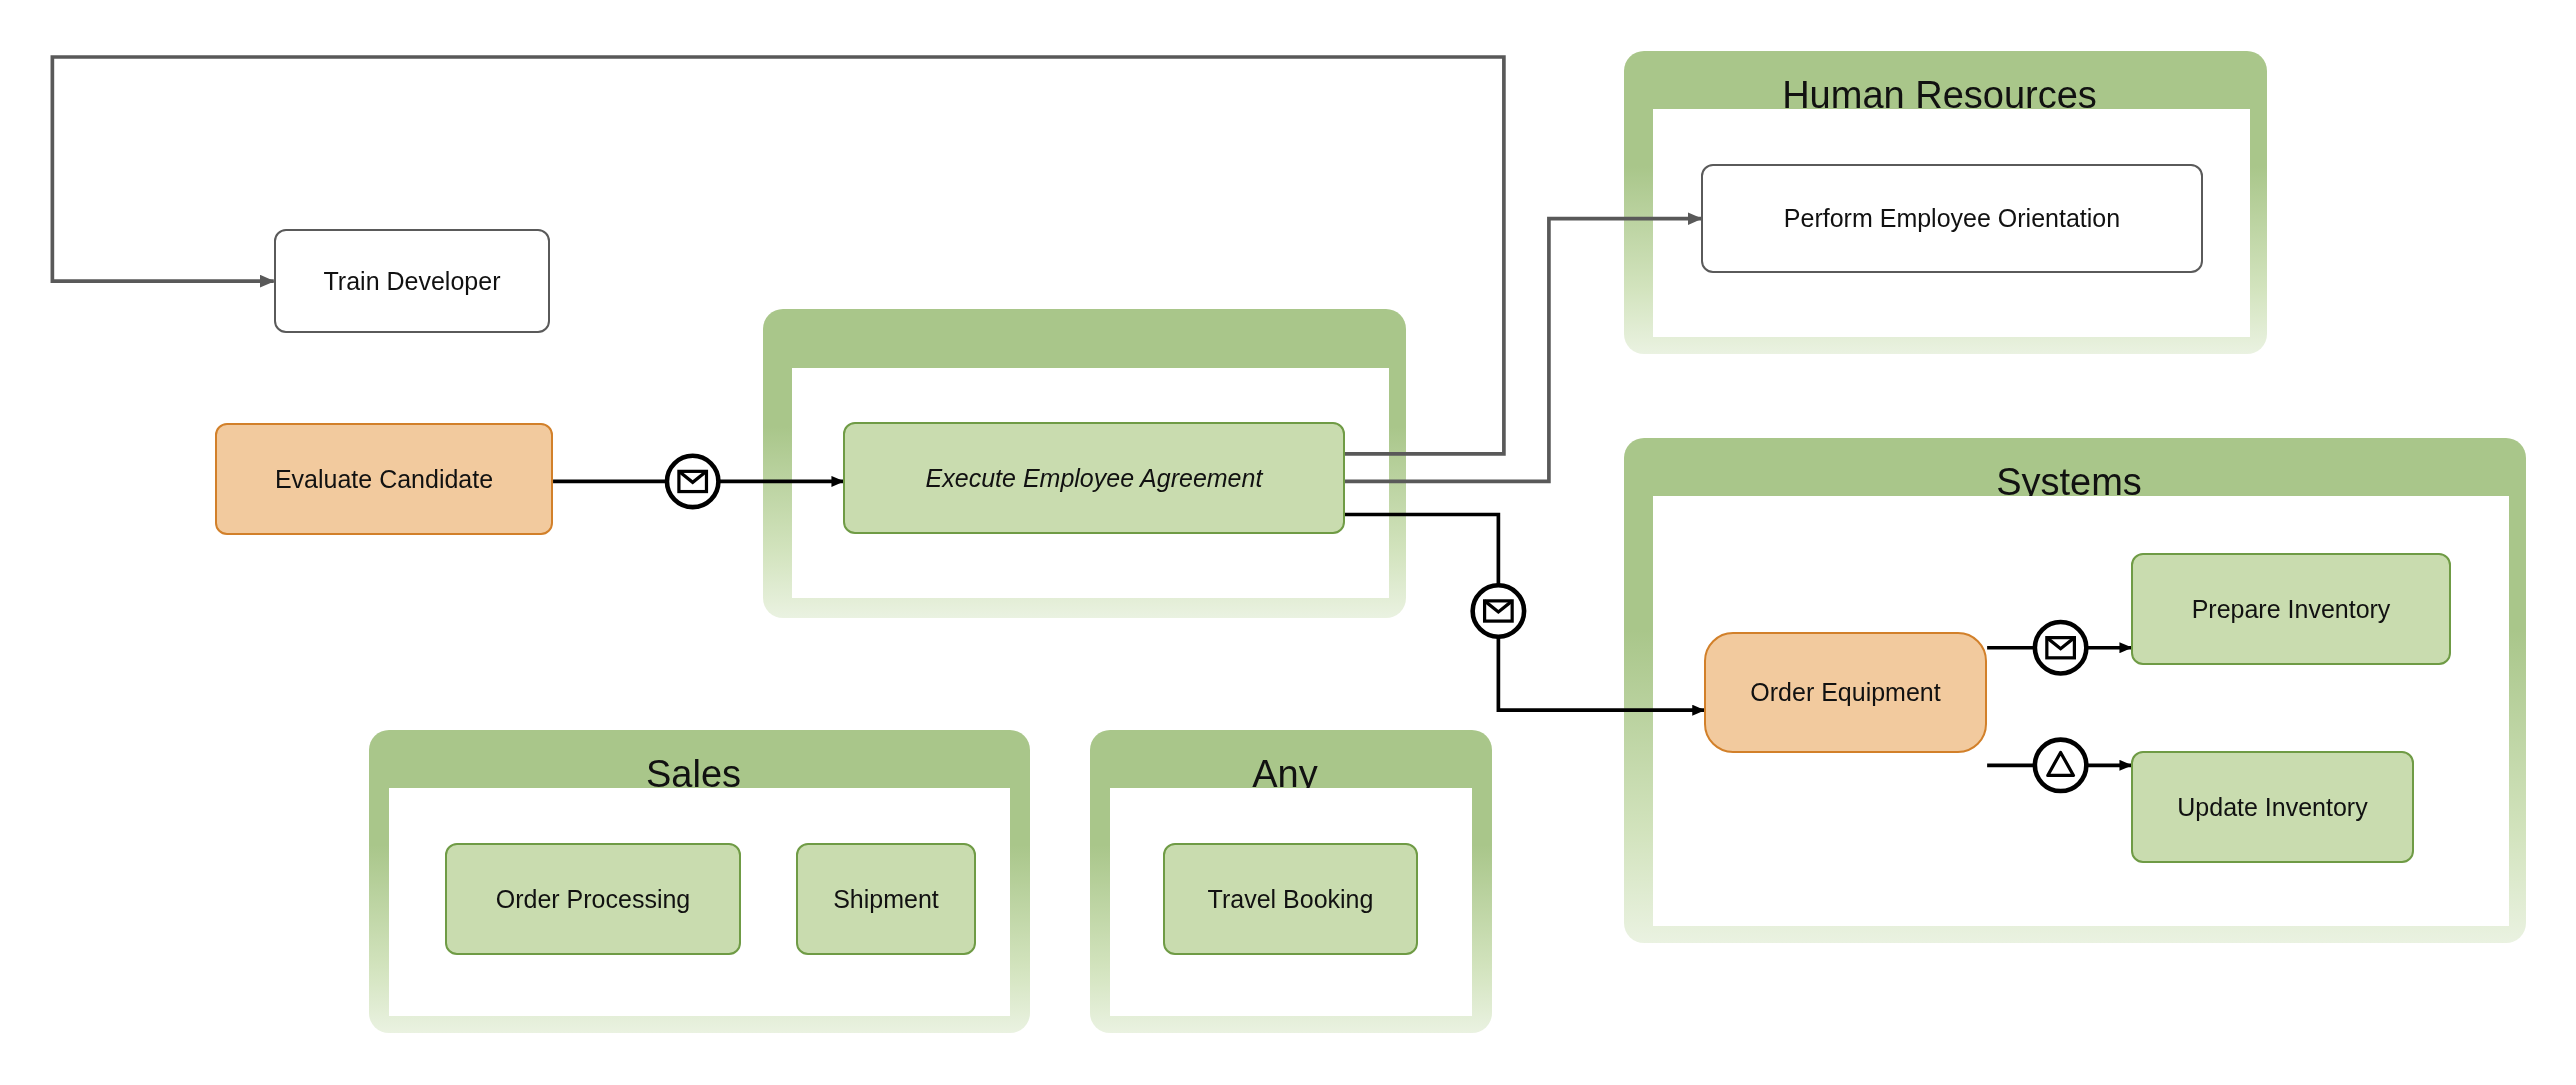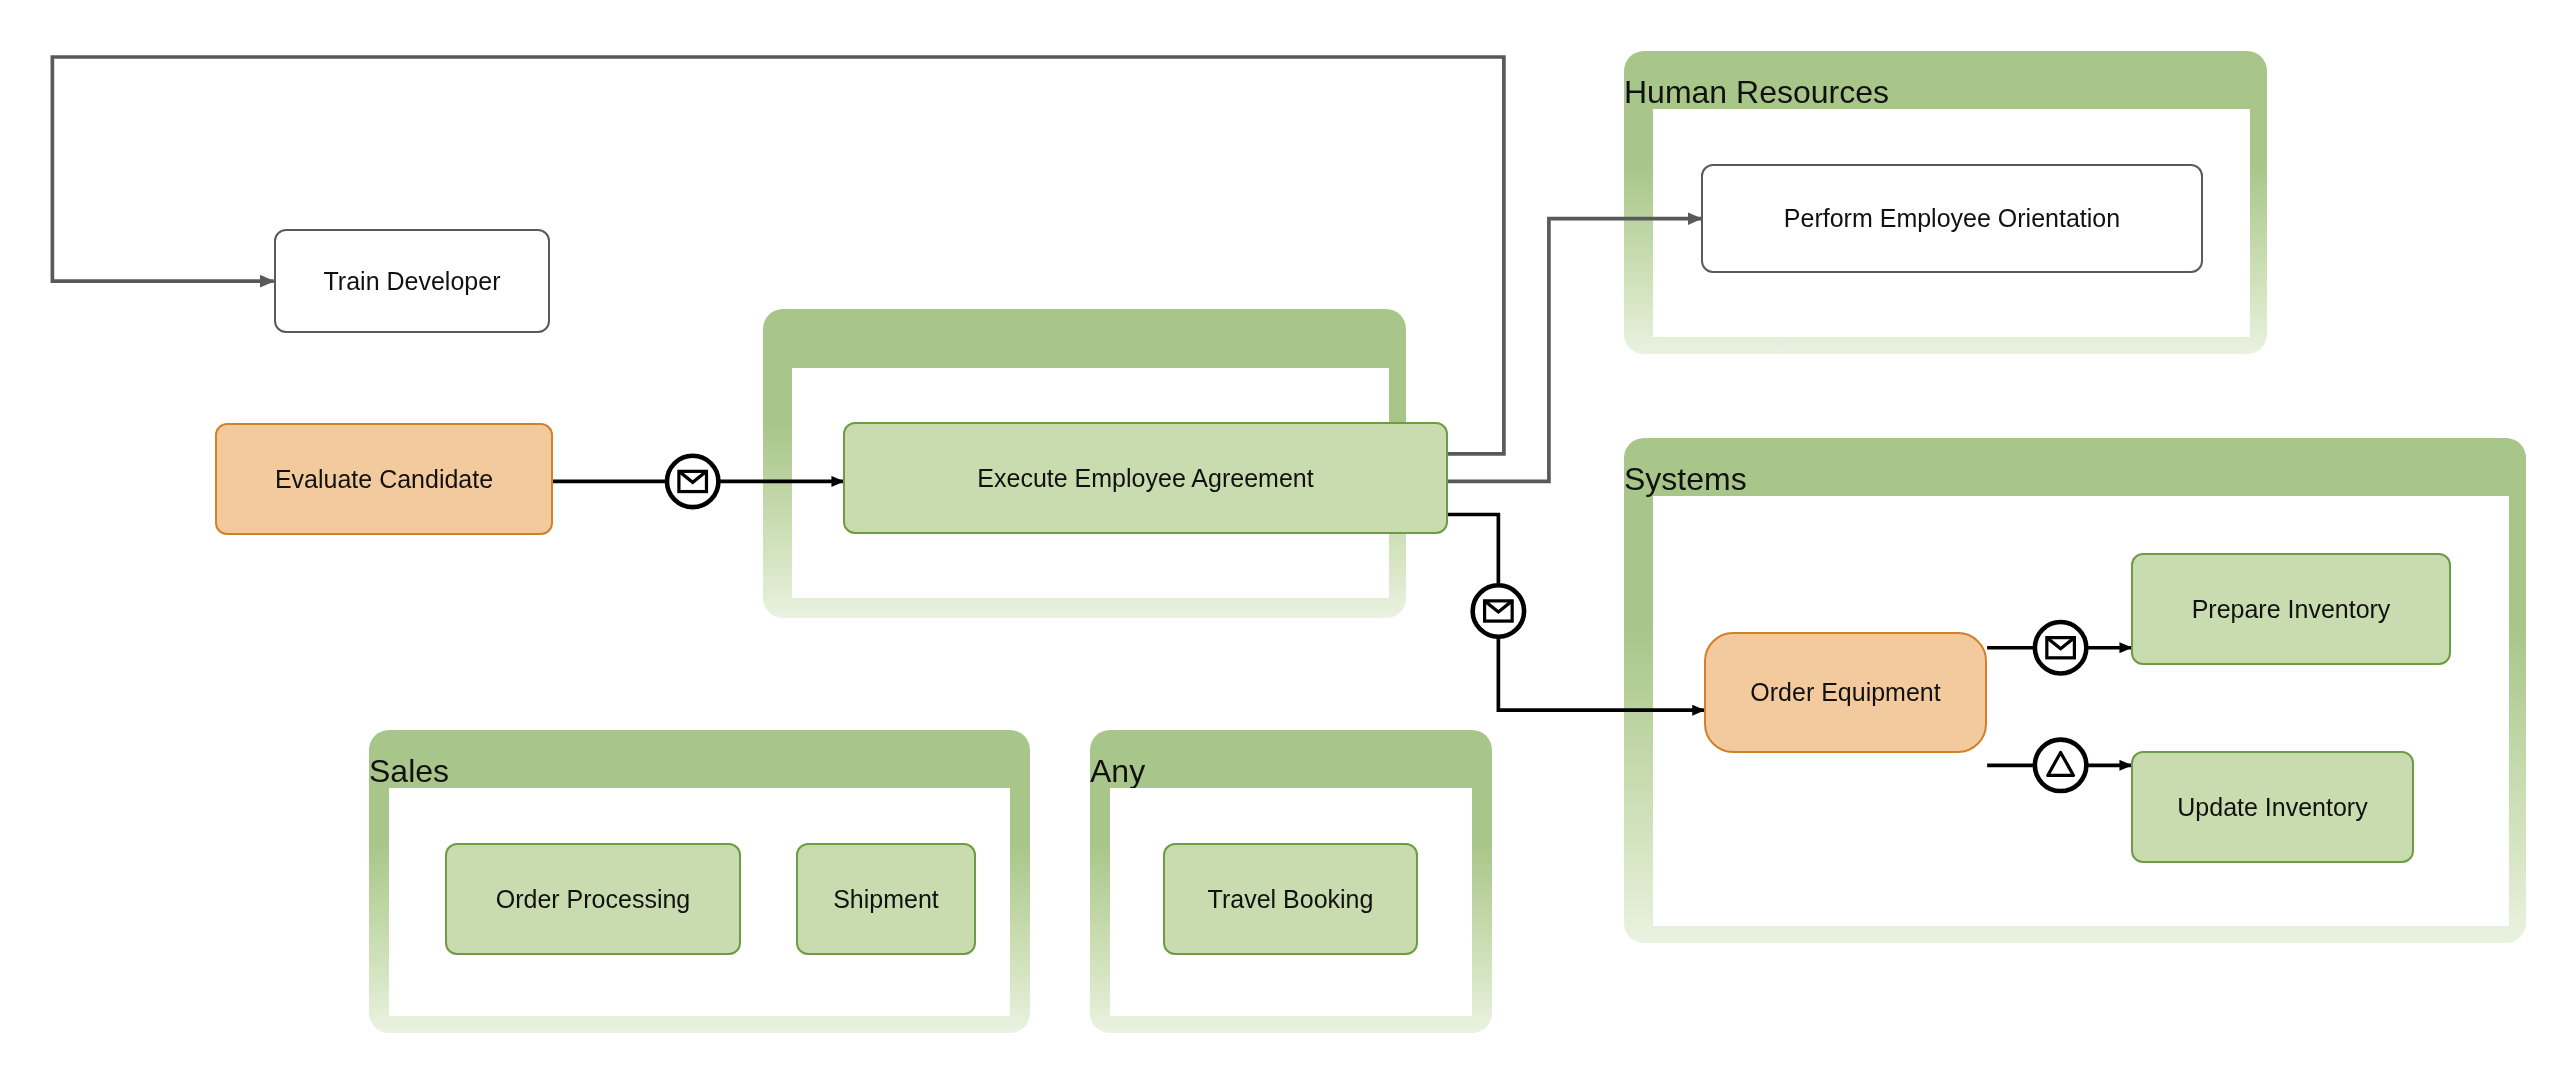--- a/index.html
+++ b/index.html
@@ -22,23 +22,23 @@
   .pool {
     position: absolute;
     box-sizing: border-box;
     border-radius: 20px;
     background: linear-gradient(to bottom, #a9c68a 0%, #a9c68a 38%, #d2e3bd 78%, #eaf2e1 100%);
     z-index: 1;
   }
   .pool-title {
     position: absolute;
     left: 0; right: 12px;
-    text-align: left;
+    text-align: center;
     color: #111111;
-    font-size: 32px;
+    font-size: 38px;
     line-height: 1;
     white-space: nowrap;
     user-select: none;
   }
   .pool-body {
     position: absolute;
     background: #ffffff;
     box-sizing: border-box;
   }
   
@@ -125,21 +125,21 @@
       <path d="M2163,833 L2320,833" fill="none" stroke="#000000" stroke-width="4" marker-end="url(#arrowBlack)"></path>
     </g>
   </svg>
 
   <div class="task plain" style="left:274px; top:229px; width:276px; height:104px;">Train Developer</div>
   <div class="task orange" style="left:215px; top:423px; width:338px; height:112px;">Evaluate Candidate</div>
 
   <div class="pool" style="left:763px; top:309px; width:643px; height:309px;">
     <div class="pool-body" style="left:29px; top:59px; width:597px; height:230px;"></div>
   </div>
-  <div class="task green" style="left:843px; top:422px; width:605px; height:112px;">Execute Employee Agreement</div>
+  <div class="task green" style="left:843px; top:422px; width:502px; height:112px;font-style:italic;">Execute Employee Agreement</div>
 
   <div class="pool" style="left:1624px; top:51px; width:643px; height:303px;">
     <div class="pool-title" style="top:25px;">Human Resources</div>
     <div class="pool-body" style="left:29px; top:58px; width:597px; height:228px;"></div>
   </div>
   <div class="task plain" style="left:1701px; top:164px; width:502px; height:109px;">Perform Employee Orientation</div>
 
   <div class="pool" style="left:1624px; top:438px; width:902px; height:505px;">
     <div class="pool-title" style="top:25px;">Systems</div>
     <div class="pool-body" style="left:29px; top:58px; width:856px; height:430px;"></div>

